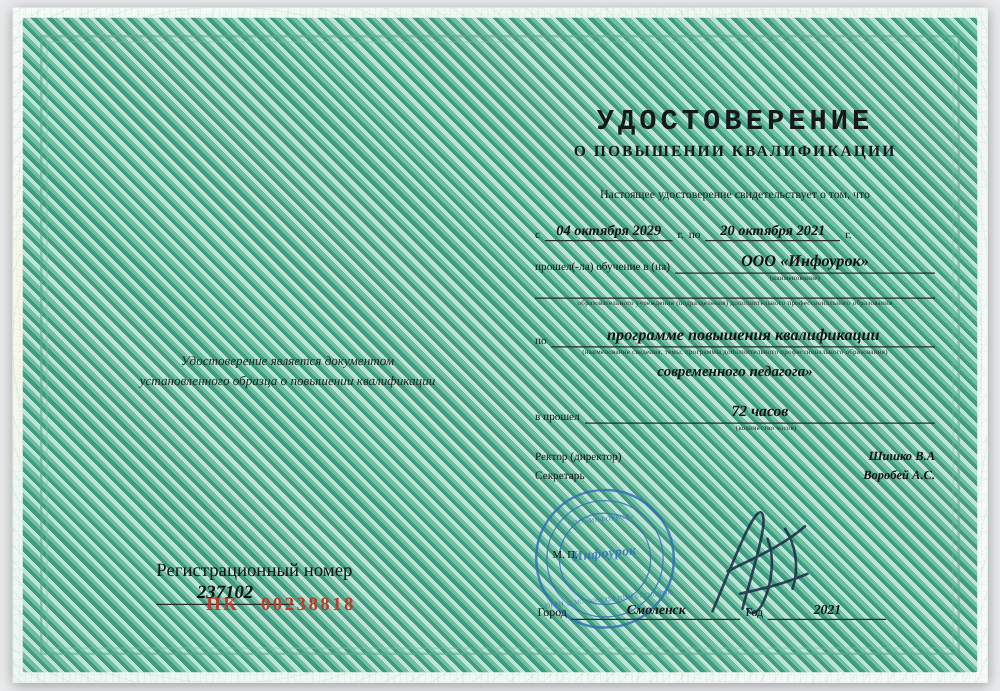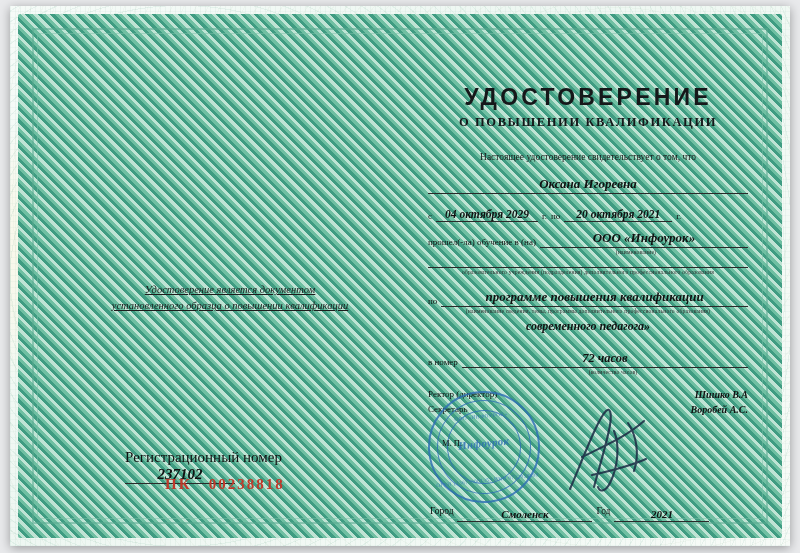--- a/index.html
+++ b/index.html
@@ -64,21 +64,21 @@
     border-radius:50%;
     background:radial-gradient(circle, rgba(140,190,170,.20) 0%, rgba(140,190,170,.07) 55%, rgba(255,255,255,0) 72%);
   }
 
   
   .right{
     position:absolute;left:418px;top:78px;width:320px;
     color:#111;
   }
   .title{
-    font-family:Liberation Sans, sans-serif;
+    font-family:Liberation Mono, monospace;
     font-size:23px;letter-spacing:3.2px;font-weight:700;text-align:center;
     color:#16181a;
     margin:0 0 4px 0;
   }
   .subtitle{
     font-size:12.5px;letter-spacing:1.6px;text-align:center;font-weight:700;color:#16181a;
     margin-bottom:22px;
   }
   .lead{font-size:9.5px;text-align:center;color:#1a1a1a;margin-bottom:14px;}
 
@@ -95,21 +95,21 @@
 
   .block{margin-bottom:3px;}
 
   .hours-val{font-style:italic;font-weight:700;font-size:12.5px;}
 
   .sig-name{font-style:italic;font-weight:700;font-size:10px;white-space:nowrap;}
 
   
   .left-note{
     position:absolute;left:95px;top:276px;width:250px;
-    font-style:italic;font-size:10.5px;line-height:1.55;color:#1d1d1d;text-align:center;text-decoration:underline;
+    font-style:italic;font-size:10.5px;line-height:1.55;color:#1d1d1d;text-align:center;
   }
   .regnum{
     position:absolute;left:115px;top:443px;width:230px;
     font-size:15px;color:#111;
   }
   .regnum .rn-line{display:inline-block;border-bottom:1px solid #2a2a2a;width:110px;text-align:center;font-style:italic;font-weight:700;}
   .pk{
     position:absolute;left:155px;top:470px;
     color:#c0392b;font-weight:700;font-size:15px;letter-spacing:2px;
     font-family:"Liberation Serif",serif;
@@ -141,22 +141,22 @@
     position:absolute;left:0;right:0;bottom:18px;text-align:center;font-size:5.3px;letter-spacing:.4px;
   }
   .mp{position:absolute;left:432px;top:432px;font-size:8.5px;color:#111;}
 
   
   .sig{
     position:absolute;left:548px;top:395px;width:110px;height:100px;opacity:.85;
   }
 
   .bottom-row{
-    position:absolute;left:420px;top:500px;width:318px;
-    display:flex;align-items:flex-start;gap:4px;font-size:9.5px;color:#111;
+    position:absolute;left:420px;top:474px;width:318px;
+    display:flex;align-items:flex-end;gap:4px;font-size:9.5px;color:#111;
   }
   .bl{border-bottom:1px solid #2a2a2a;position:relative;height:15px;}
   .bl span{position:absolute;left:0;right:0;bottom:1px;text-align:center;font-style:italic;font-weight:700;font-size:11px;}
 </style>
 </head>
 <body>
 
 <div class="page">
   <div class="cert">
 
@@ -205,25 +205,20 @@
     </div>
 
     <div class="right">
 
       <div class="title">УДОСТОВЕРЕНИЕ</div>
       <div class="subtitle">О ПОВЫШЕНИИ КВАЛИФИКАЦИИ</div>
 
       <div class="lead">Настоящее удостоверение свидетельствует о том, что</div>
 
 
-      <div class="block" style="margin-top:2px;">
-        <div class="line">
-            <div class="val">Оксана Игоревна</div>
-          </div>
-      </div>
 
       <div class="row block" style="margin-top:10px;">
         <span class="lbl">с</span>
         <div class="line grow" style="max-width:102px;">
             <div class="val" style="font-size:11.5px;">04  октября  2029</div>
           </div>
         <span class="lbl">г.</span>
         <span class="lbl">по</span>
         <div class="line grow" style="max-width:108px;">
             <div class="val" style="font-size:11.5px;">20  октября  2021</div>
@@ -246,21 +241,21 @@
             <div class="val">программе повышения квалификации</div>
           </div>
       </div>
       <div class="cap">(наименование сведения, темы, программы дополнительного профессионального образования)</div>
 
       <div style="text-align:center;margin-top:5px;">
         <div style="font-style:italic;font-weight:700;font-size:12px;">современного педагога»</div>
       </div>
 
       <div class="row" style="margin-top:16px;">
-        <span class="lbl">в номер</span>
+        <span class="lbl">в прошел</span>
         <div class="line grow">
             <div class="val hours-val">72 часов</div>
           </div>
       </div>
       <div class="cap" style="margin-left:50px;">(количество часов)</div>
 
       <div style="margin-top:14px;">
         <div class="row">
           <span class="lbl">Ректор (директор)</span>
           <div class="grow"></div>

